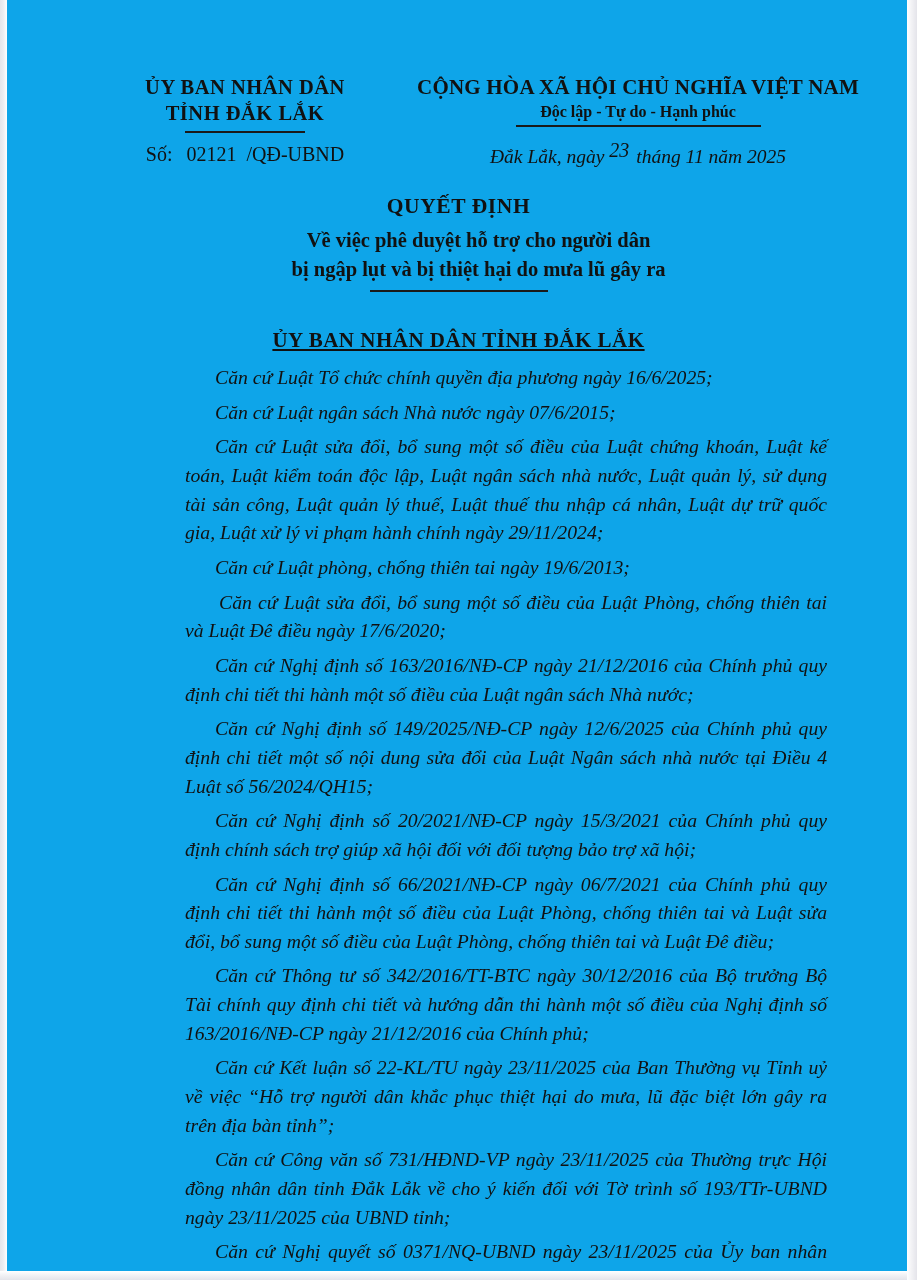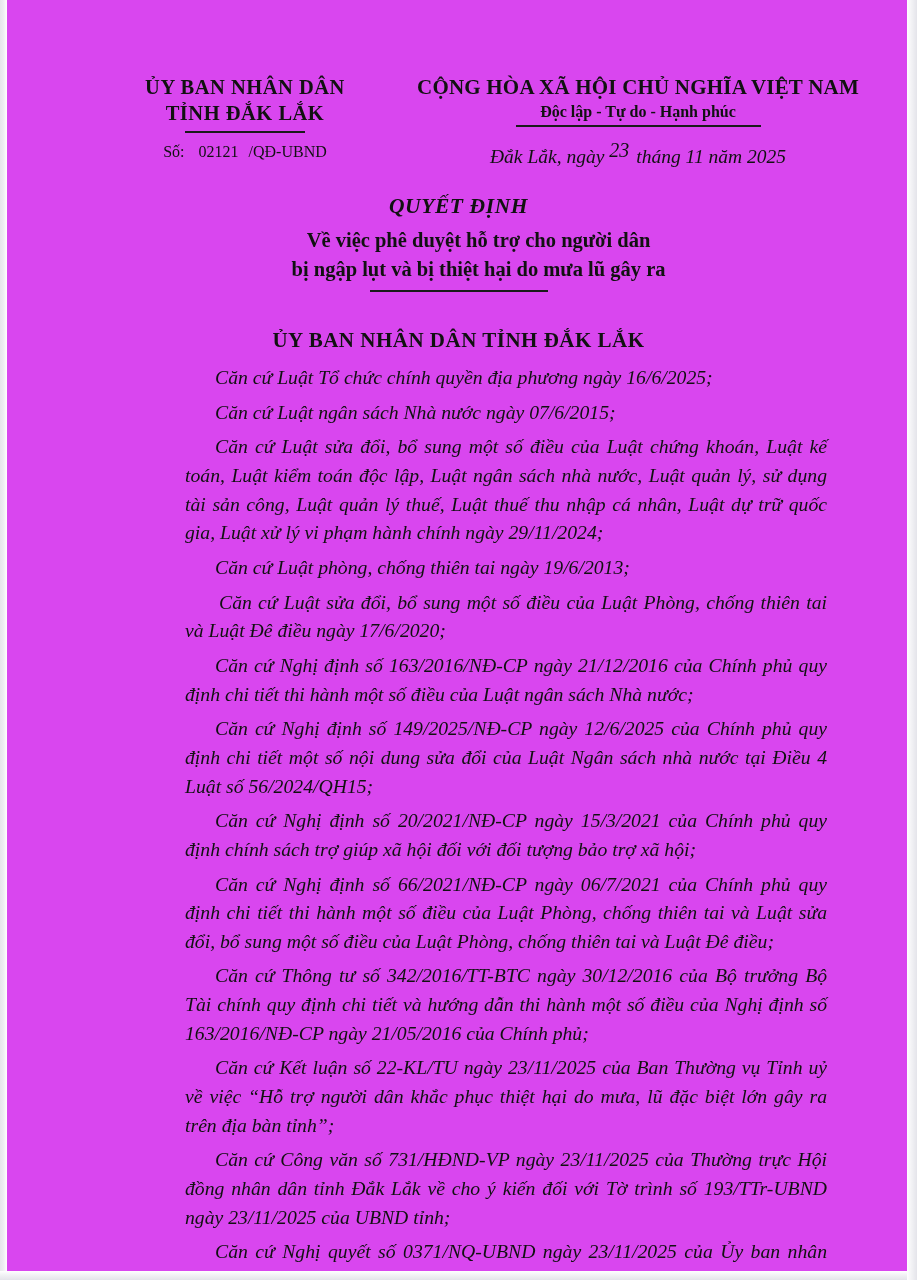--- a/index.html
+++ b/index.html
@@ -14,21 +14,21 @@
     overflow: hidden;
     font-family: "Liberation Serif", "DejaVu Serif", serif;
     color: #111111;
   }
 
   
   #page-sheet {
     position: relative;
     width: 917px;
     height: 1280px;
-    background: #d946ef;
+    background: #0ea5e9;
     box-sizing: border-box;
   }
   
   #page-sheet::before {
     content: "";
     position: absolute;
     top: 0; left: 0;
     width: 7px; height: 100%;
     background: linear-gradient(to right, #e6e6eb 0%, #ededf1 45%, #ffffff 100%);
     pointer-events: none;
@@ -103,21 +103,21 @@
     margin: 5px auto 0 auto;
   }
   .rule-long {
     width: 245px;
     height: 1.6px;
     background: #1a1a1a;
     margin: 4px auto 0 auto;
   }
   .doc-number {
     font-family: "Liberation Serif", "DejaVu Serif", serif;
-    font-size: 16px;
+    font-size: 20px;
     margin-top: 10px;
     white-space: nowrap;
   }
   .doc-number .num { margin: 0 10px 0 14px; }
   .place-date {
     font-family: "Liberation Serif", "DejaVu Serif", serif;
     font-style: italic;
     font-size: 19.5px;
     margin-top: 12px;
     white-space: nowrap;
@@ -135,40 +135,40 @@
     position: absolute;
     top: 194px;
     left: 0;
     width: 917px;
     text-align: center;
   }
   .decision-word {
     font-weight: bold;
     font-size: 21.5px;
     letter-spacing: 0.6px;
-    font-style: italic;
   }
   .subtitle {
     font-weight: bold;
     font-size: 20.5px;
     line-height: 1.42;
     margin-top: 7px;
     padding-left: 40px;
   }
   .subtitle-rule {
     width: 178px;
     height: 1.6px;
     background: #1a1a1a;
     margin: 6px auto 0 auto;
   }
   .issuer {
     font-weight: bold;
     font-size: 21px;
     letter-spacing: 0.5px;
     margin-top: 36px;
+    text-decoration: underline;
   }
 
   
   .body-text {
     position: absolute;
     top: 363px;
     left: 185px;
     width: 642px;
   }
   .para {
@@ -226,21 +226,21 @@
     <div class="body-text">
       <p class="para">Căn cứ Luật Tổ chức chính quyền địa phương ngày 16/6/2025;</p>
       <p class="para">Căn cứ Luật ngân sách Nhà nước ngày 07/6/2015;</p>
       <p class="para">Căn cứ Luật sửa đổi, bổ sung một số điều của Luật chứng khoán, Luật kế toán, Luật kiểm toán độc lập, Luật ngân sách nhà nước, Luật quản lý, sử dụng tài sản công, Luật quản lý thuế, Luật thuế thu nhập cá nhân, Luật dự trữ quốc gia, Luật xử lý vi phạm hành chính ngày 29/11/2024;</p>
       <p class="para">Căn cứ Luật phòng, chống thiên tai ngày 19/6/2013;</p>
       <p class="para wide-indent">Căn cứ Luật sửa đổi, bổ sung một số điều của Luật Phòng, chống thiên tai và Luật Đê điều ngày 17/6/2020;</p>
       <p class="para">Căn cứ Nghị định số 163/2016/NĐ-CP ngày 21/12/2016 của Chính phủ quy định chi tiết thi hành một số điều của Luật ngân sách Nhà nước;</p>
       <p class="para">Căn cứ Nghị định số 149/2025/NĐ-CP ngày 12/6/2025 của Chính phủ quy định chi tiết một số nội dung sửa đổi của Luật Ngân sách nhà nước tại Điều 4 Luật số 56/2024/QH15;</p>
       <p class="para">Căn cứ Nghị định số 20/2021/NĐ-CP ngày 15/3/2021 của Chính phủ quy định chính sách trợ giúp xã hội đối với đối tượng bảo trợ xã hội;</p>
       <p class="para">Căn cứ Nghị định số 66/2021/NĐ-CP ngày 06/7/2021 của Chính phủ quy định chi tiết thi hành một số điều của Luật Phòng, chống thiên tai và Luật sửa đổi, bổ sung một số điều của Luật Phòng, chống thiên tai và Luật Đê điều;</p>
-      <p class="para">Căn cứ Thông tư số 342/2016/TT-BTC ngày 30/12/2016 của Bộ trưởng Bộ Tài chính quy định chi tiết và hướng dẫn thi hành một số điều của Nghị định số 163/2016/NĐ-CP ngày 21/05/2016 của Chính phủ;</p>
+      <p class="para">Căn cứ Thông tư số 342/2016/TT-BTC ngày 30/12/2016 của Bộ trưởng Bộ Tài chính quy định chi tiết và hướng dẫn thi hành một số điều của Nghị định số 163/2016/NĐ-CP ngày 21/12/2016 của Chính phủ;</p>
       <p class="para">Căn cứ Kết luận số 22-KL/TU ngày 23/11/2025 của Ban Thường vụ Tỉnh uỷ về việc “Hỗ trợ người dân khắc phục thiệt hại do mưa, lũ đặc biệt lớn gây ra trên địa bàn tỉnh”;</p>
       <p class="para">Căn cứ Công văn số 731/HĐND-VP ngày 23/11/2025 của Thường trực Hội đồng nhân dân tỉnh Đắk Lắk về cho ý kiến đối với Tờ trình số 193/TTr-UBND ngày 23/11/2025 của UBND tỉnh;</p>
       <p class="para">Căn cứ Nghị quyết số 0371/NQ-UBND ngày 23/11/2025 của Ủy ban nhân dân tỉnh thông qua các dự thảo do Giám đốc Sở Tài chính tham mưu, đề xuất tại Tờ trình số 330/TTr-STC ngày 23/11/2025;</p>
     </div>
 
     <div class="bottom-edge"></div>
   </div>
 </div>
 
 </body></html>

